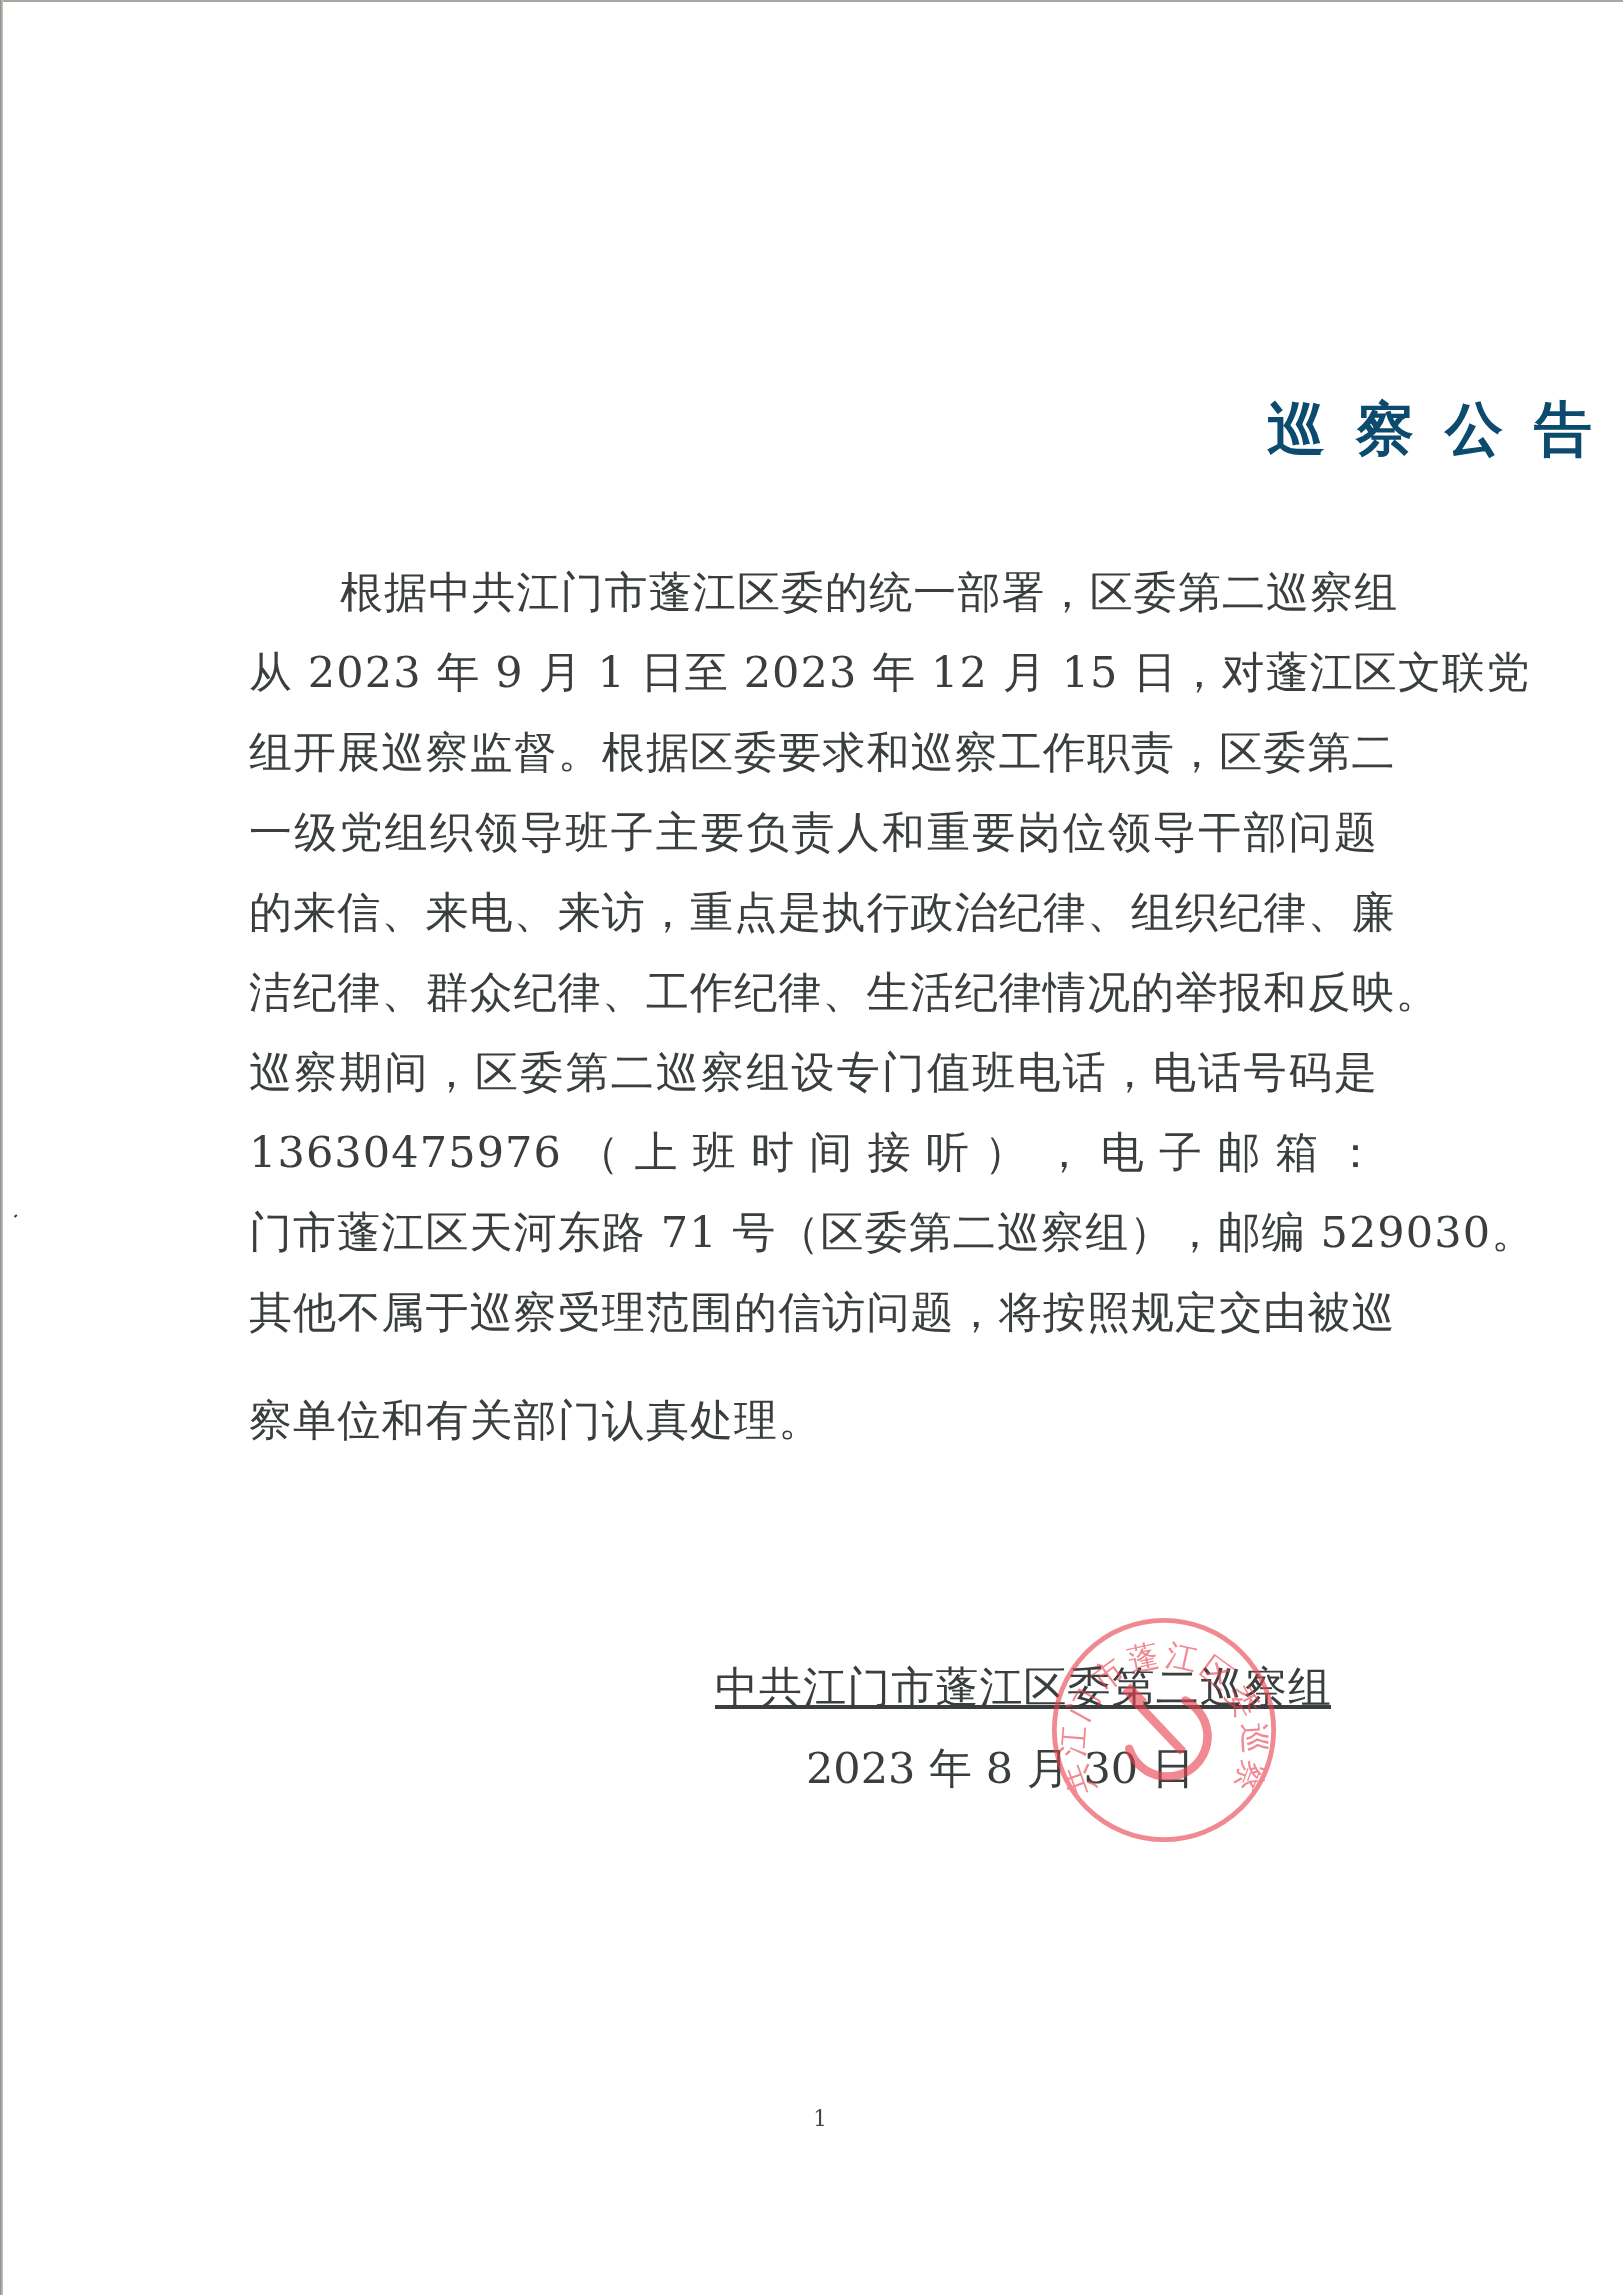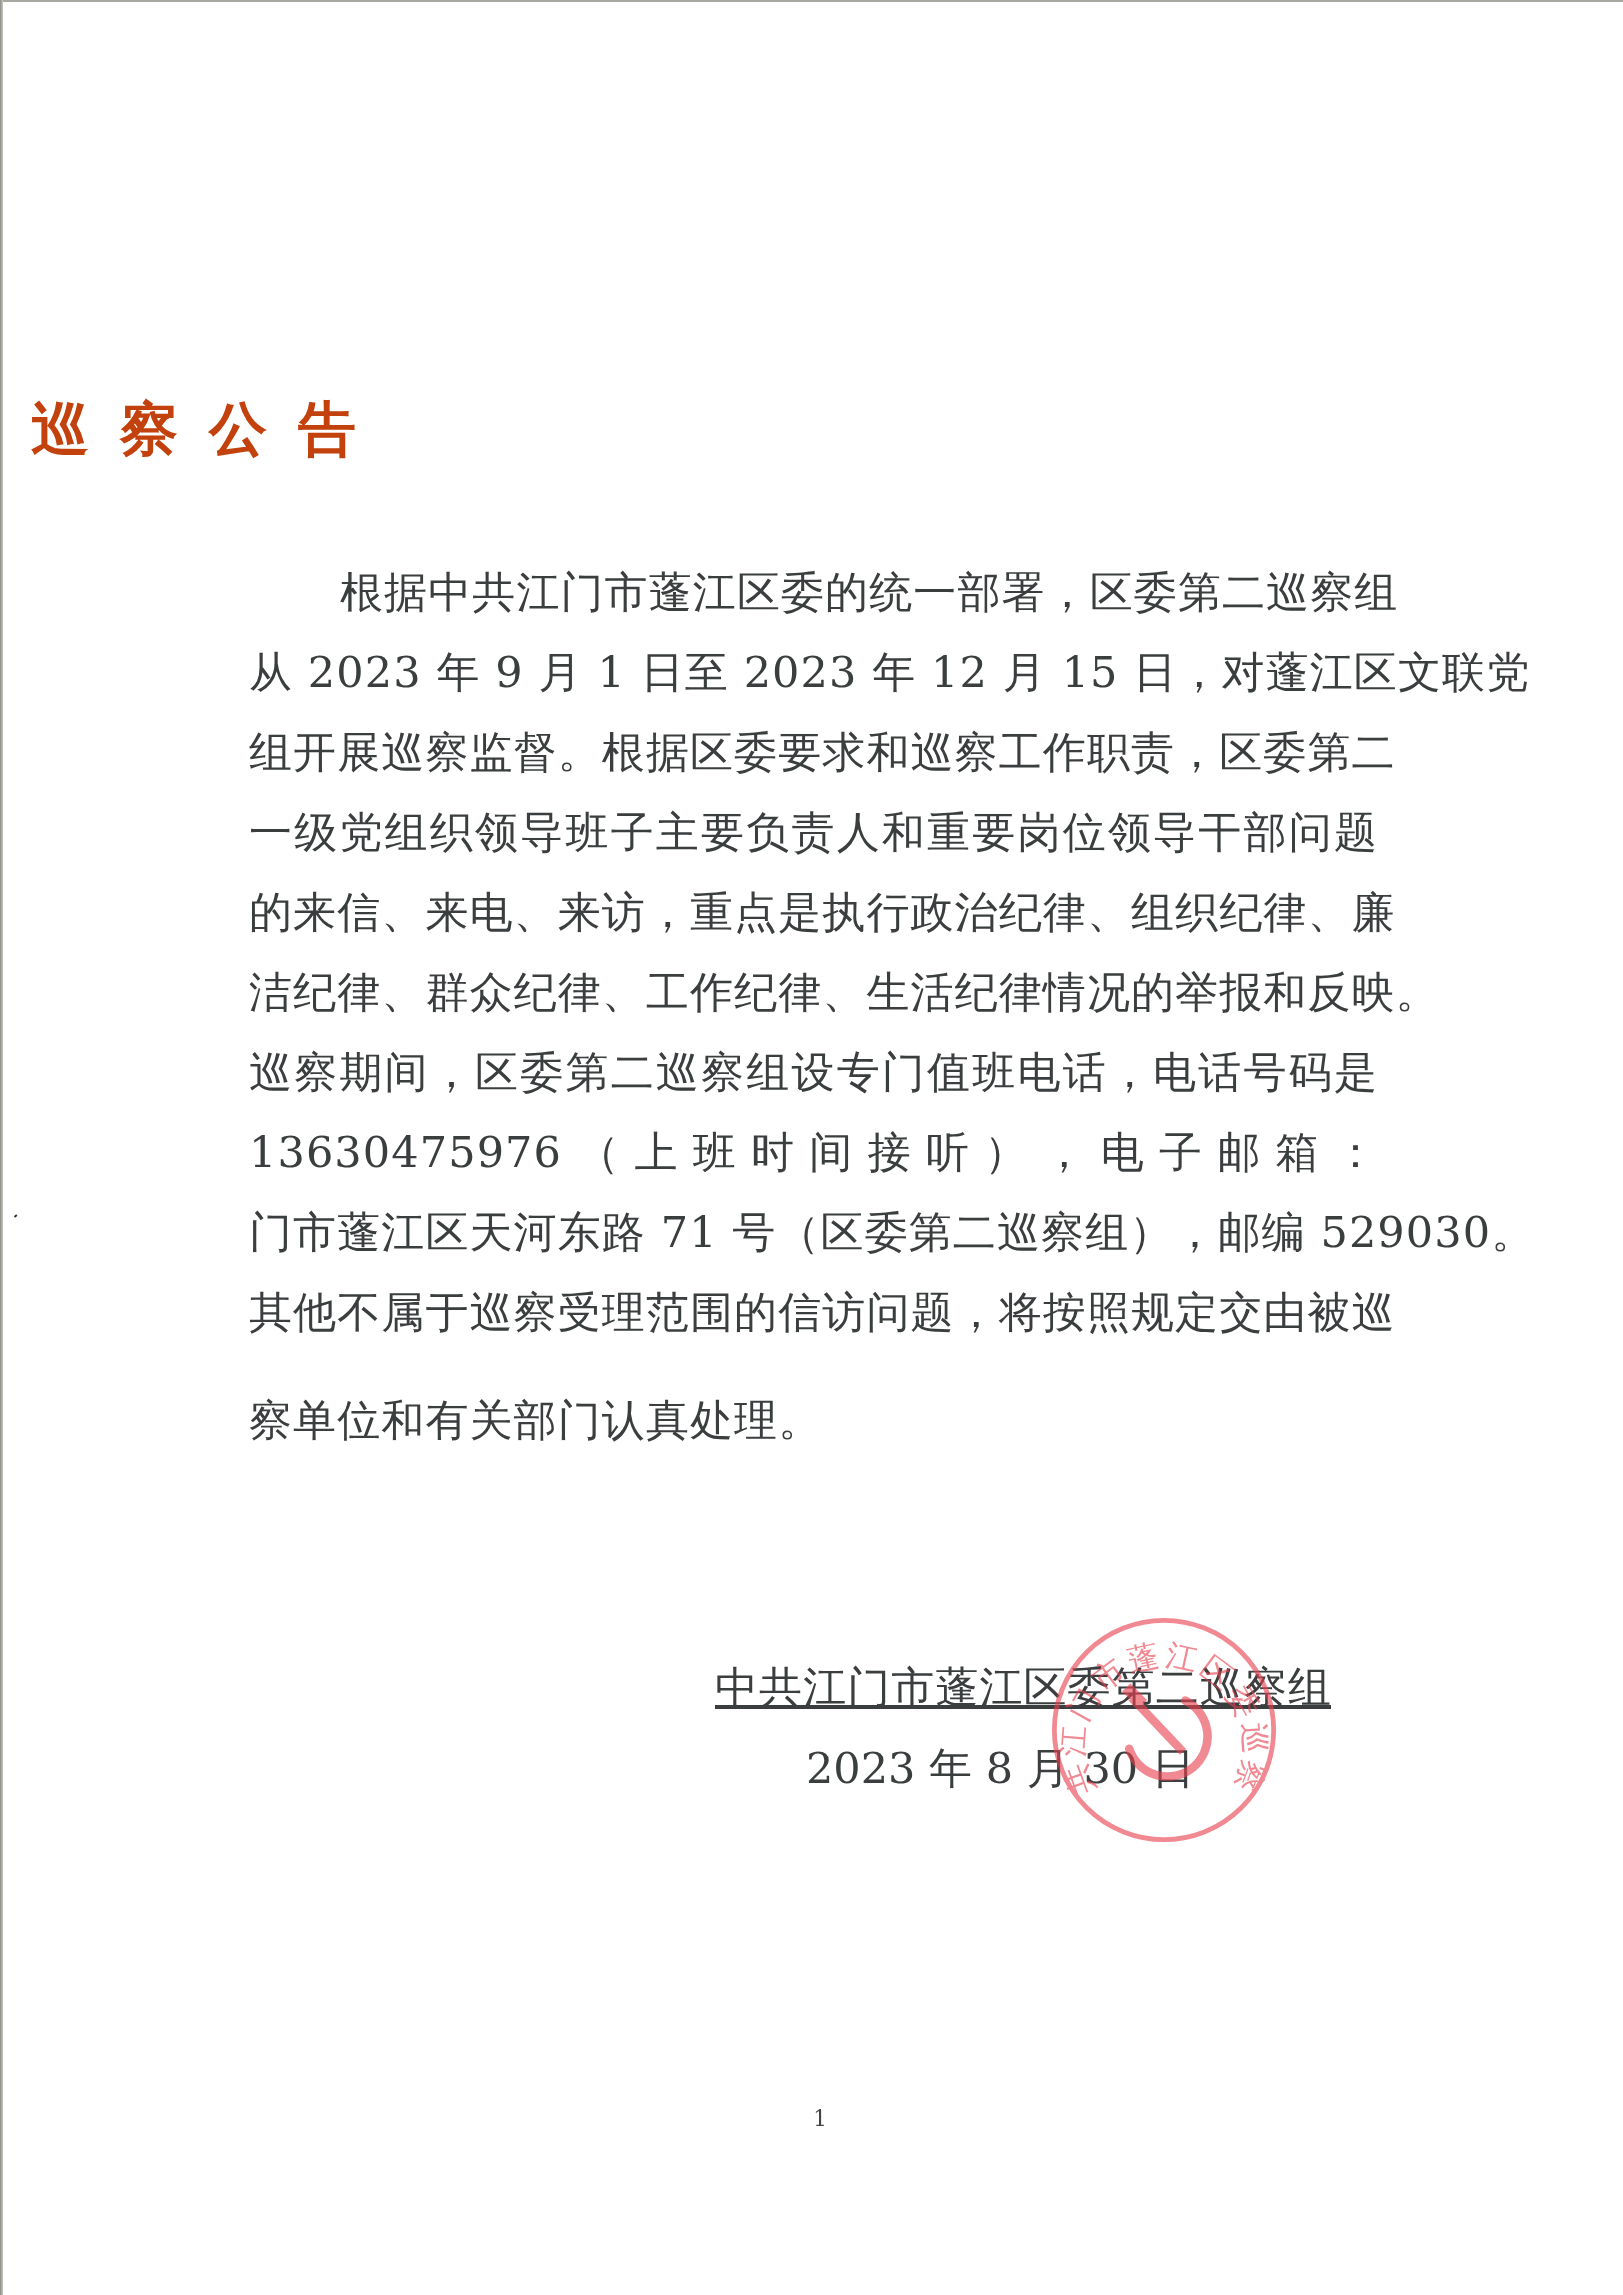--- a/index.html
+++ b/index.html
@@ -16,22 +16,22 @@
   .scan-edge-top {
     position: absolute; left: 0; top: 0; width: 1623px; height: 1.6px;
     background: #a8a8a2;
   }
   .speck {
     position: absolute; left: 14px; top: 1215px; width: 3.2px; height: 1.6px;
     background: #333; transform: rotate(-40deg);
   }
   .title {
     position: absolute; left: 0; width: 1623px; top: 394px; height: 70px;
-    text-align: left; font-size: 58px; font-weight: bold;
-    letter-spacing: 31px; line-height: 70px; color: #c2410c;
+    text-align: right; font-size: 58px; font-weight: bold;
+    letter-spacing: 31px; line-height: 70px; color: #0c4a6e;
     padding-left: 31px; box-sizing: border-box;
   }
   .body-text {
     position: absolute; left: 249px; top: 560px; width: 1129px;
   }
   .line {
     height: 80px; line-height: 64px;
     font-size: 43px; white-space: nowrap;
     text-align: justify; text-align-last: justify;
     letter-spacing: 1.1px;

